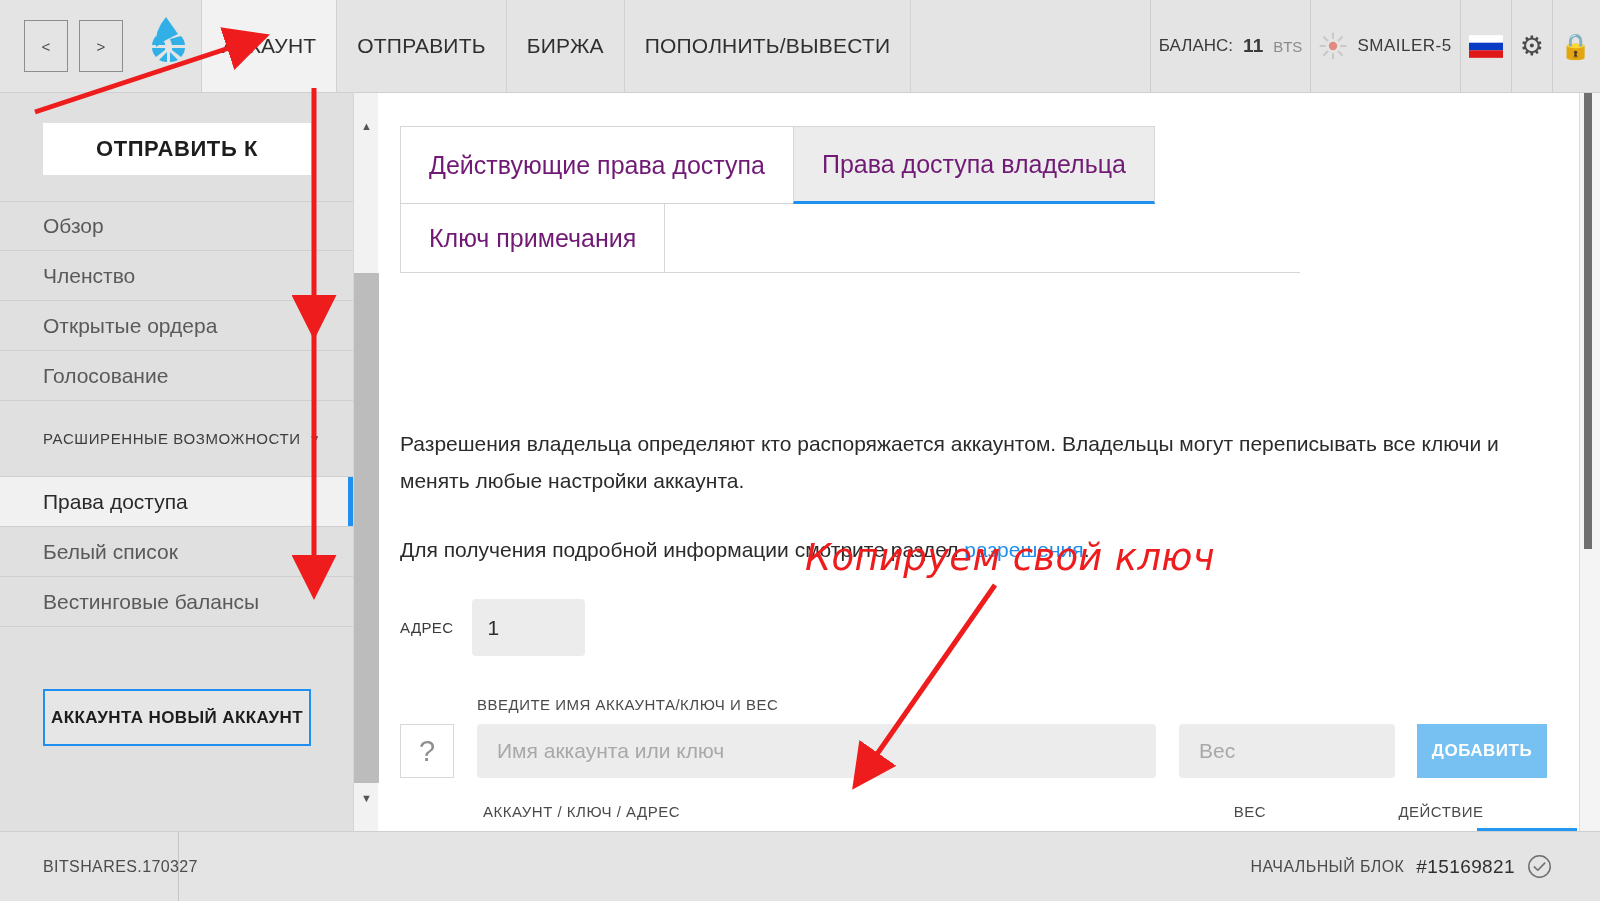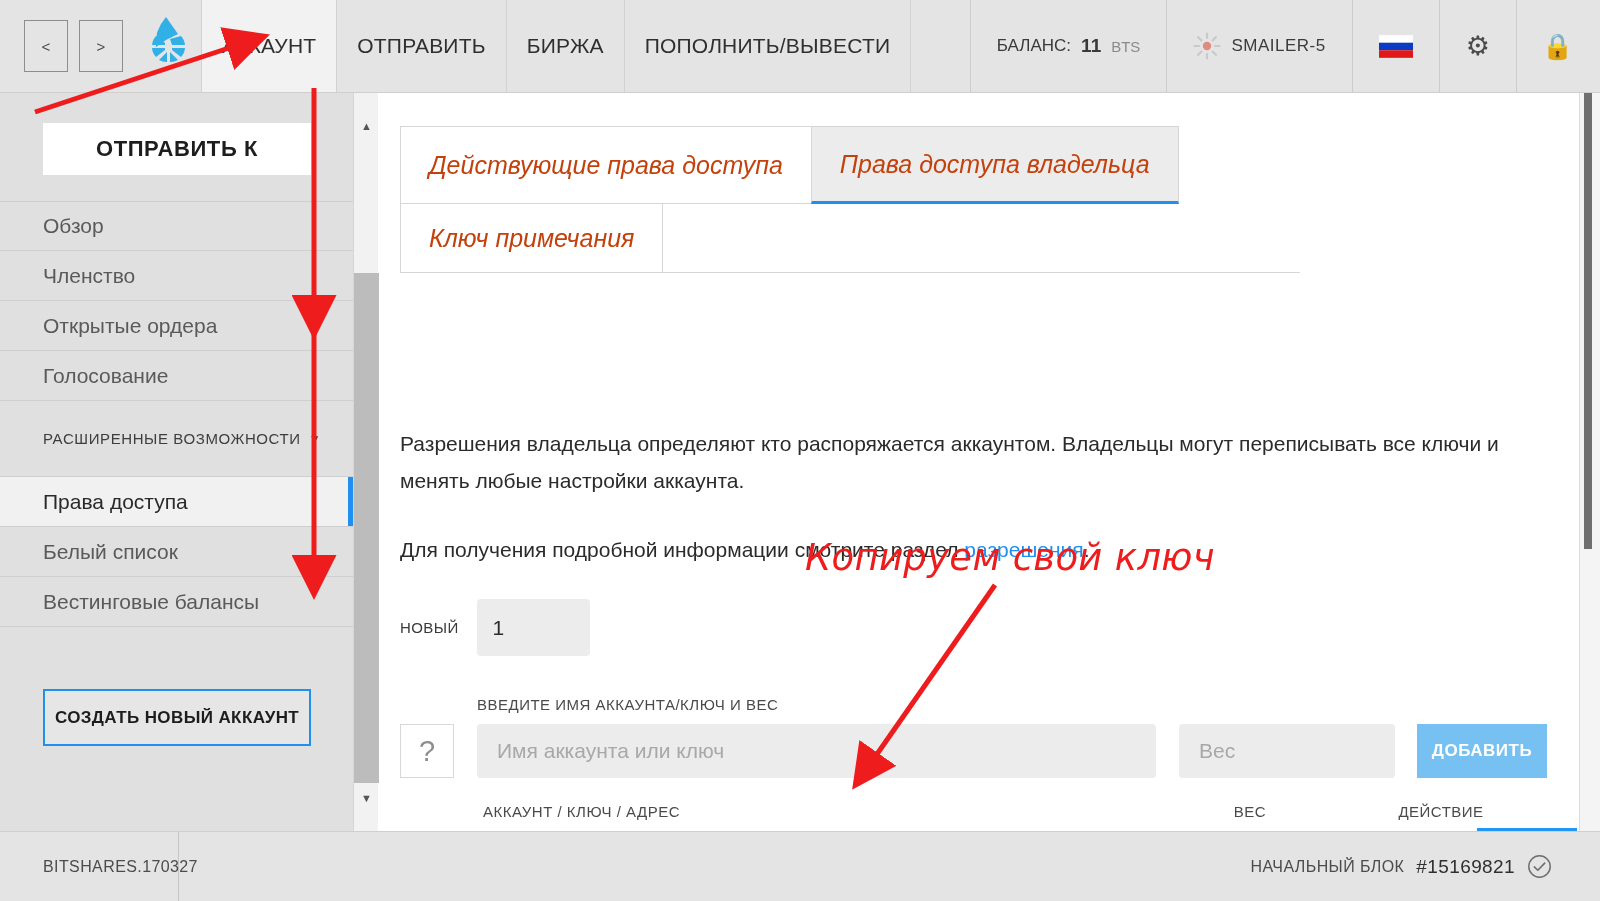--- a/index.html
+++ b/index.html
@@ -30,21 +30,21 @@
     display: flex; align-items: center; padding: 0 20px;
     font-size: 21px; color: #2f2f2f; letter-spacing: .2px;
     border-left: 1px solid #d2d2d2; border-right: 1px solid #d2d2d2;
     margin-right: -1px; cursor: pointer; white-space: nowrap;
   }
   .menu-item.active { background: #f2f2f2; }
   .topbar-spacer { flex: 1 1 auto; border-left: 1px solid #d2d2d2; }
   .right-items { display: flex; align-items: stretch; }
   .right-cell {
     display: flex; align-items: center; justify-content: center; gap: 10px;
-    padding: 0 26px; border-left: 1px solid #cdcdcd;
+    padding: 0 8px; border-left: 1px solid #cdcdcd;
     font-size: 17px; color: #3a3a3a; white-space: nowrap; cursor: pointer;
   }
   .balance-amt { font-weight: bold; font-size: 19px; }
   .balance-unit { color: #8b8b8b; font-size: 15px; }
   .user-name { letter-spacing: .5px; font-size: 17px; color: #3b3b3b; }
   .flag { width: 34px; height: 23px; display:block; }
   .gear { font-size: 27px; color: #4a4a4a; line-height: 1; }
   .lock { font-size: 25px; color: #4a4a4a; line-height: 1; }
 
   
@@ -103,23 +103,23 @@
 
   
   .main {
     position: absolute; left: 379px; top: 93px; width: 1200px; height: 738px;
     background: #ffffff; overflow: hidden;
   }
   .tabs-wrap { position:absolute; left: 21px; top: 33px; width: 900px; }
   .tabrow { display: flex; }
   .tab {
     height: 78px; display: flex; align-items: center; justify-content: center;
-    padding: 0 28px; font-size: 25px; color: #c2410c;
+    padding: 0 28px; font-size: 25px; color: #701a75;
     border: 1px solid #d6d6d6; margin-left: -1px; background: #ffffff;
-    cursor: pointer; white-space: nowrap; font-style: italic;
+    cursor: pointer; white-space: nowrap;
   }
   .tab:first-child { margin-left: 0; }
   .tab.active { background: #ececec; border-bottom: 3px solid #1f8ff0; }
   .tabrow.second .tab { height: 70px; font-size: 25px; }
   .tabrow.second { margin-top: -1px; }
   .tab-blank { flex:1 1 auto; border-bottom: 1px solid #d6d6d6; }
 
   .para {
     position: absolute; left: 21px; width: 1140px;
     font-size: 21px; line-height: 37px; color: #2b2b2b;
@@ -293,21 +293,21 @@
         <div class="side-item">Открытые ордера</div>
         <div class="side-item">Голосование</div>
         <div class="side-section">
           <span>РАСШИРЕННЫЕ ВОЗМОЖНОСТИ</span>
           <span class="caret">▼</span>
         </div>
         <div class="side-item selected">Права доступа</div>
         <div class="side-item">Белый список</div>
         <div class="side-item">Вестинговые балансы</div>
       </div>
-      <div class="create-acct">СОЗДАТЬ НОВЫЙ АККАУНТ</div>
+      <div class="create-acct">АККАУНТА НОВЫЙ АККАУНТ</div>
     </div>
   </div>
 
   <div class="side-scroll">
     <div class="sb-up">▲</div>
     <div class="sb-thumb"></div>
     <div class="sb-down">▼</div>
   </div>
 
   <div class="main">
@@ -322,21 +322,21 @@
         <div class="tab-blank"></div>
       </div>
     </div>
 
     <div class="para p1">Разрешения владельца определяют кто распоряжается аккаунтом. Владельцы могут переписывать все ключи и менять любые настройки аккаунта.</div>
     <div class="para p2">
       <span>Для получения подробной информации смотрите раздел </span><a class="link">разрешения</a><span>.</span>
     </div>
 
     <div class="threshold-row">
-      <span class="threshold-label">НОВЫЙ</span>
+      <span class="threshold-label">АДРЕС</span>
       <input class="threshold-input" value="1" style="">
     </div>
 
     <div class="field-label">ВВЕДИТЕ ИМЯ АККАУНТА/КЛЮЧ И ВЕС</div>
 
     <div class="input-row">
       <div class="qmark">?</div>
       <input class="acct-input" placeholder="Имя аккаунта или ключ" style="">
       <input class="weight-input" placeholder="Вес" style="">
       <button class="add-btn">ДОБАВИТЬ</button>

